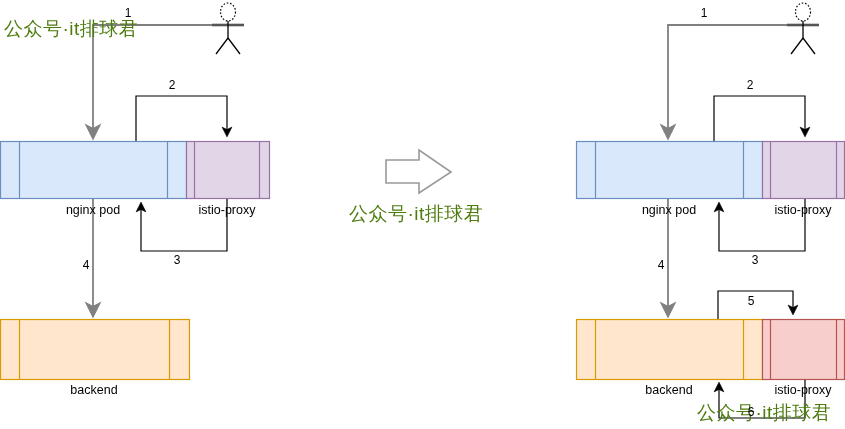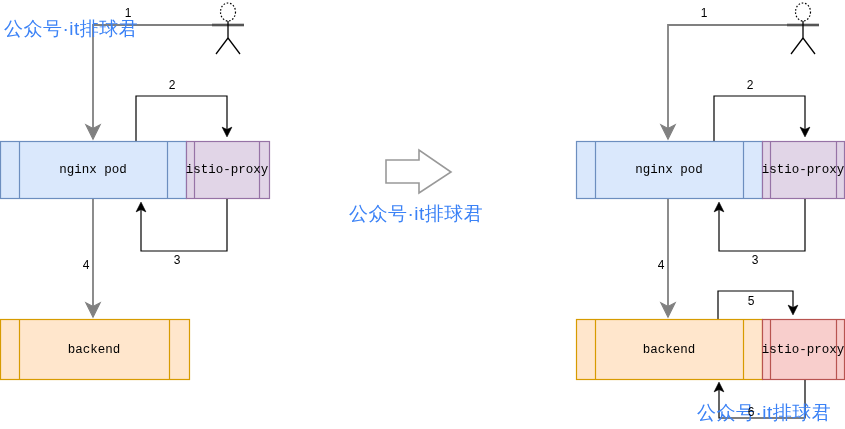--- a/index.html
+++ b/index.html
@@ -16,21 +16,21 @@
   }
   #canvas {
     position: absolute;
     left: 0;
     top: 0;
     width: 845px;
     height: 429px;
   }
   .wm {
     position: absolute;
-    color: #3b82f6;
+    color: #4d7c0f;
     font-family: "Liberation Sans", sans-serif;
     white-space: nowrap;
     user-select: none;
   }
   #wm-topleft {
     left: 4px;
     top: 16px;
     font-size: 19px;
     letter-spacing: 0.5px;
   }
@@ -51,23 +51,24 @@
     font-size: 12px;
     color: #000000;
     font-family: "Liberation Sans", sans-serif;
     text-align: center;
     white-space: nowrap;
   }
   .boxlbl {
     position: absolute;
     font-size: 12.5px;
     color: #000000;
-    font-family: Liberation Mono, monospace;
+    font-family: Liberation Sans, sans-serif;
     white-space: nowrap;
     transform: translate(-50%, -50%);
+    margin-top: 40px;
   }
   .numlbl {
     transform: translate(-50%, -50%);
   }
 </style>
 </head>
 <body>
 
 <svg id="canvas" viewBox="0 0 845 429" xmlns="http://www.w3.org/2000/svg">
   <defs>

